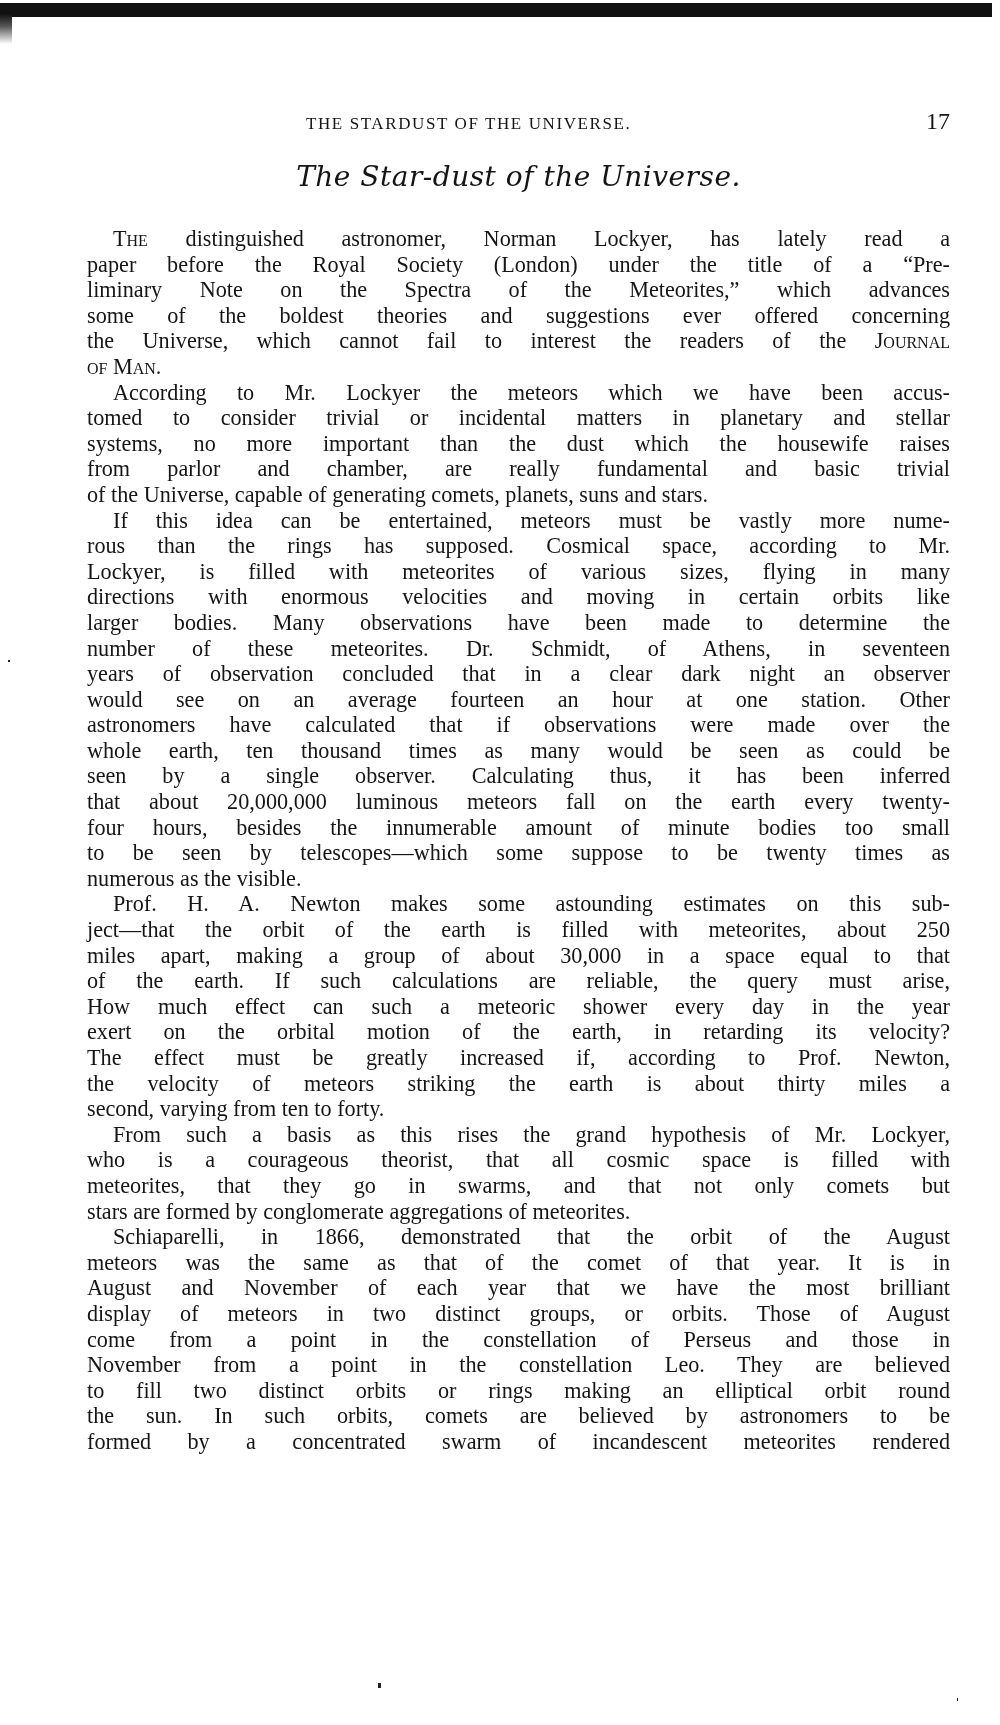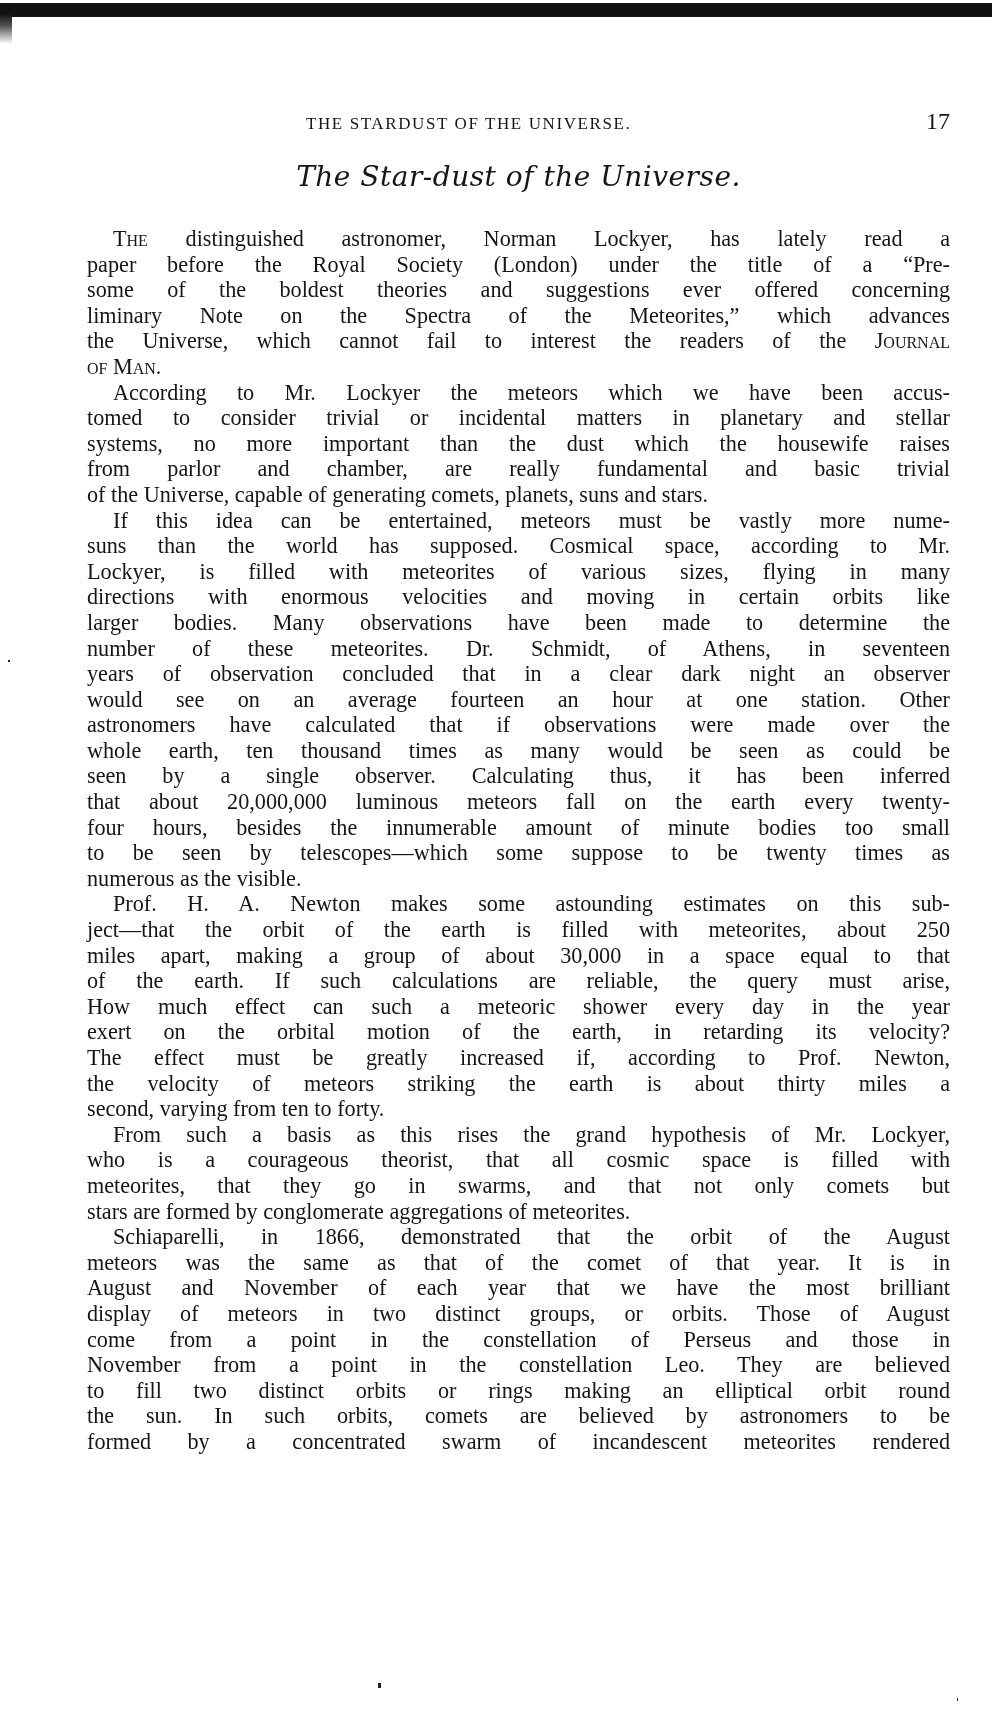--- a/index.html
+++ b/index.html
@@ -56,35 +56,35 @@
     <span class="running-title">THE STARDUST OF THE UNIVERSE.</span>
     <span class="page-number">17</span>
   </div>
 
   <div class="article-title">The Star-dust of the Universe.</div>
 
   <div class="body-text" id="article-body">
       <p>
         <span class="line indent"><span class="sc">The</span> distinguished astronomer, Norman Lockyer, has lately read a</span>
         <span class="line">paper before the Royal Society (London) under the title of a “Pre-</span>
+        <span class="line">liminary Note on the Spectra of the Meteorites,” which advances</span>
         <span class="line">some of the boldest theories and suggestions ever offered concerning</span>
-        <span class="line">liminary Note on the Spectra of the Meteorites,” which advances</span>
         <span class="line">the Universe, which cannot fail to interest the readers of the <span class="sc">Journal</span></span>
         <span class="line last"><span class="sc">of Man.</span></span>
       </p>
       <p>
         <span class="line indent">According to Mr. Lockyer the meteors which we have been accus-</span>
         <span class="line">tomed to consider trivial or incidental matters in planetary and stellar</span>
         <span class="line">systems, no more important than the dust which the housewife raises</span>
         <span class="line">from parlor and chamber, are really fundamental and basic trivial</span>
         <span class="line last">of the Universe, capable of generating comets, planets, suns and stars.</span>
       </p>
       <p>
         <span class="line indent">If this idea can be entertained, meteors must be vastly more nume-</span>
-        <span class="line">suns than the world has supposed.  Cosmical space, according to Mr.</span>
+        <span class="line">rous than the rings has supposed.  Cosmical space, according to Mr.</span>
         <span class="line">Lockyer, is filled with meteorites of various sizes, flying in many</span>
         <span class="line">directions with enormous velocities and moving in certain orbits like</span>
         <span class="line">larger bodies.  Many observations have been made to determine the</span>
         <span class="line">number of these meteorites.  Dr. Schmidt, of Athens, in seventeen</span>
         <span class="line">years of observation concluded that in a clear dark night an observer</span>
         <span class="line">would see on an average fourteen an hour at one station.  Other</span>
         <span class="line">astronomers have calculated that if observations were made over the</span>
         <span class="line">whole earth, ten thousand times as many would be seen as could be</span>
         <span class="line">seen by a single observer.  Calculating thus, it has been inferred</span>
         <span class="line">that about 20,000,000 luminous meteors fall on the earth every twenty-</span>

